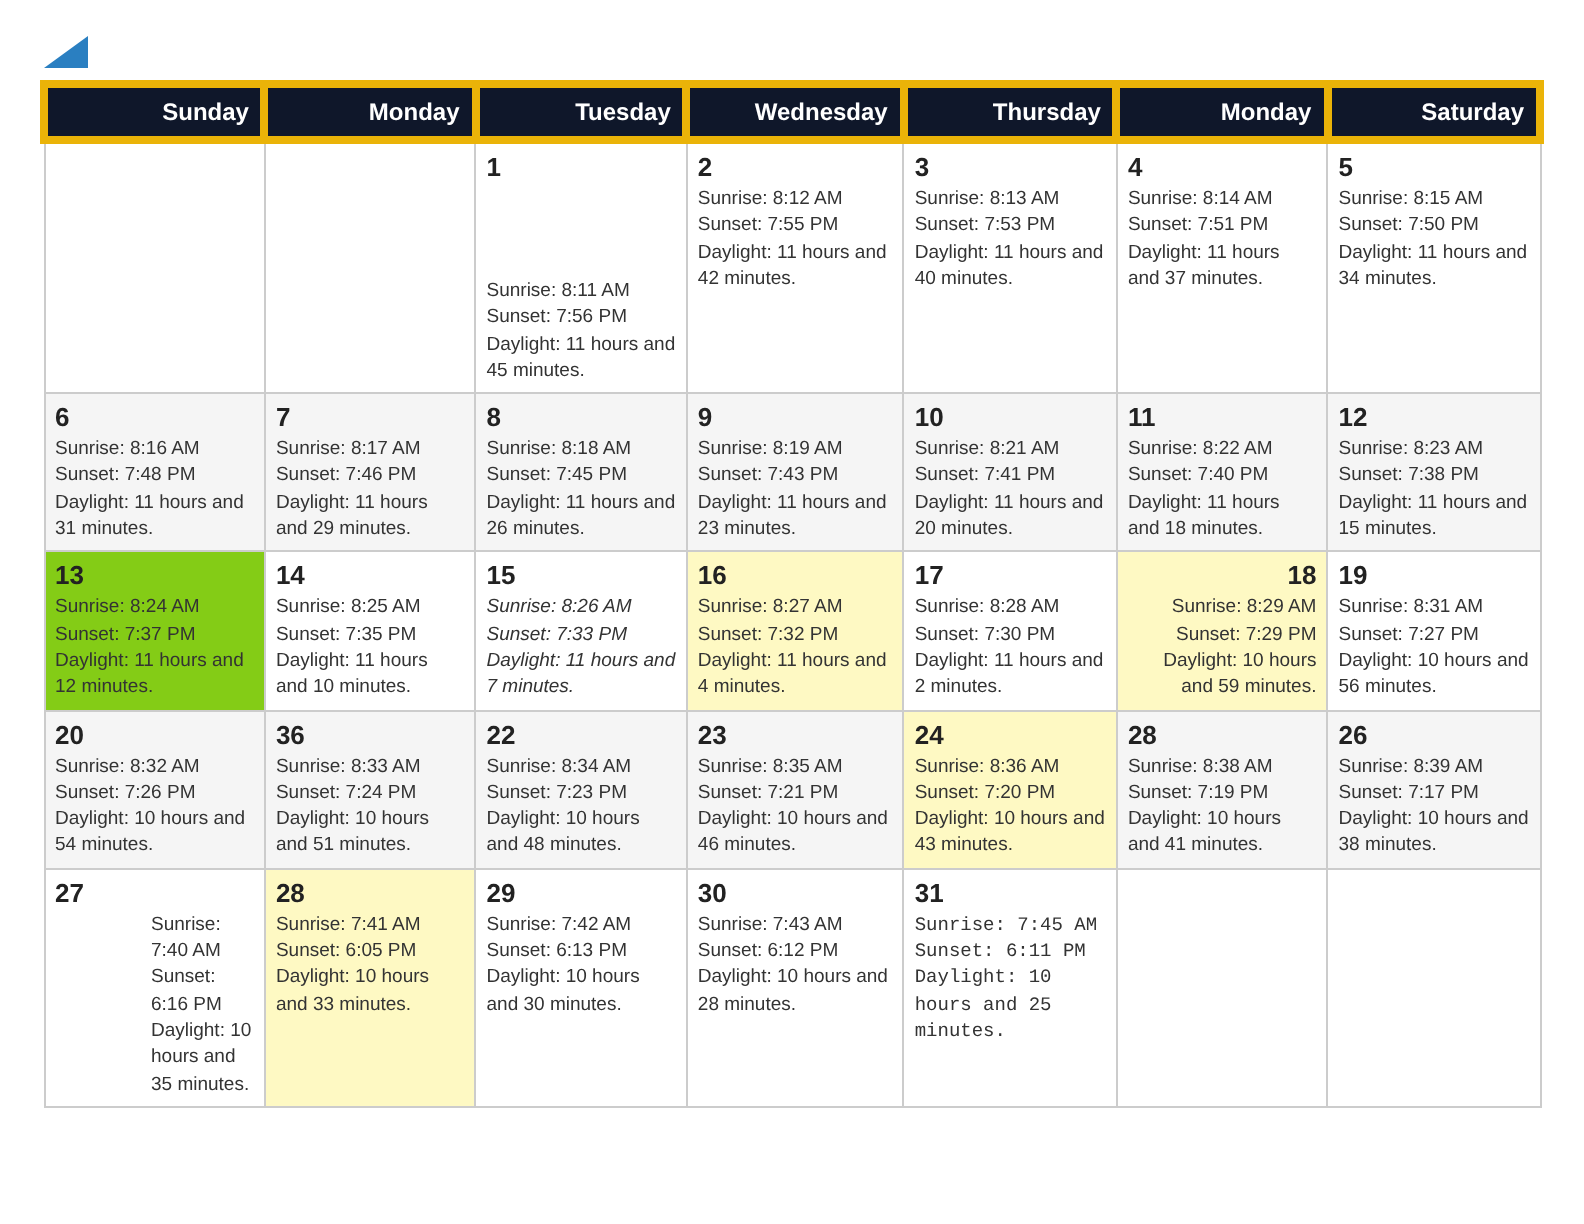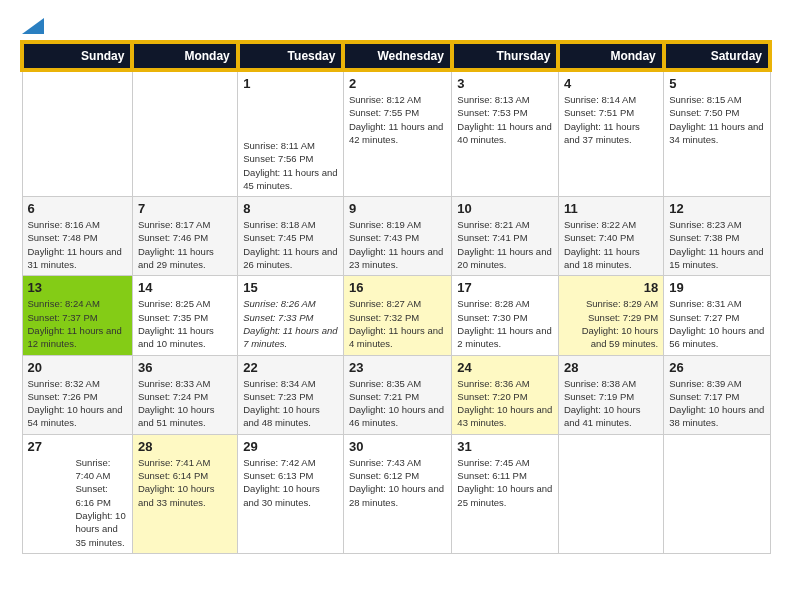--- a/index.html
+++ b/index.html
@@ -304,38 +304,38 @@
         <tr>
           <td style="background: rgb(255, 255, 255);">
             <span class="day-num">27</span>
             <div class="day-info" style="white-space: pre-line; margin-left: 48px;">Sunrise: 7:40 AM
 Sunset: 6:16 PM
 Daylight: 10 hours and 35 minutes.</div>
           </td>
           <td style="background: #fef9c3;">
             <span class="day-num">28</span>
             <div class="day-info" style="white-space: pre-line;">Sunrise: 7:41 AM
-Sunset: 6:14 PM
+Sunset: 6:05 PM
 Daylight: 10 hours and 33 minutes.</div>
           </td>
           <td style="background: rgb(255, 255, 255);">
             <span class="day-num">29</span>
             <div class="day-info" style="white-space: pre-line;">Sunrise: 7:42 AM
 Sunset: 6:13 PM
 Daylight: 10 hours and 30 minutes.</div>
           </td>
           <td style="background: rgb(255, 255, 255);">
             <span class="day-num">30</span>
             <div class="day-info" style="white-space: pre-line;">Sunrise: 7:43 AM
 Sunset: 6:12 PM
 Daylight: 10 hours and 28 minutes.</div>
           </td>
           <td style="background: rgb(255, 255, 255);">
             <span class="day-num">31</span>
-            <div class="day-info" style="white-space: pre-line;">Sunrise: 7:45 AM
+            <div class="day-info" style="white-space: pre-line; font-family: Liberation Mono, monospace;">Sunrise: 7:45 AM
 Sunset: 6:11 PM
 Daylight: 10 hours and 25 minutes.</div>
           </td>
           <td class="empty-cell" style="background: rgb(255, 255, 255);"></td>
           <td class="empty-cell" style="background: rgb(255, 255, 255);"></td>
         </tr>
       </tbody>
   </table>
 </div>
 

